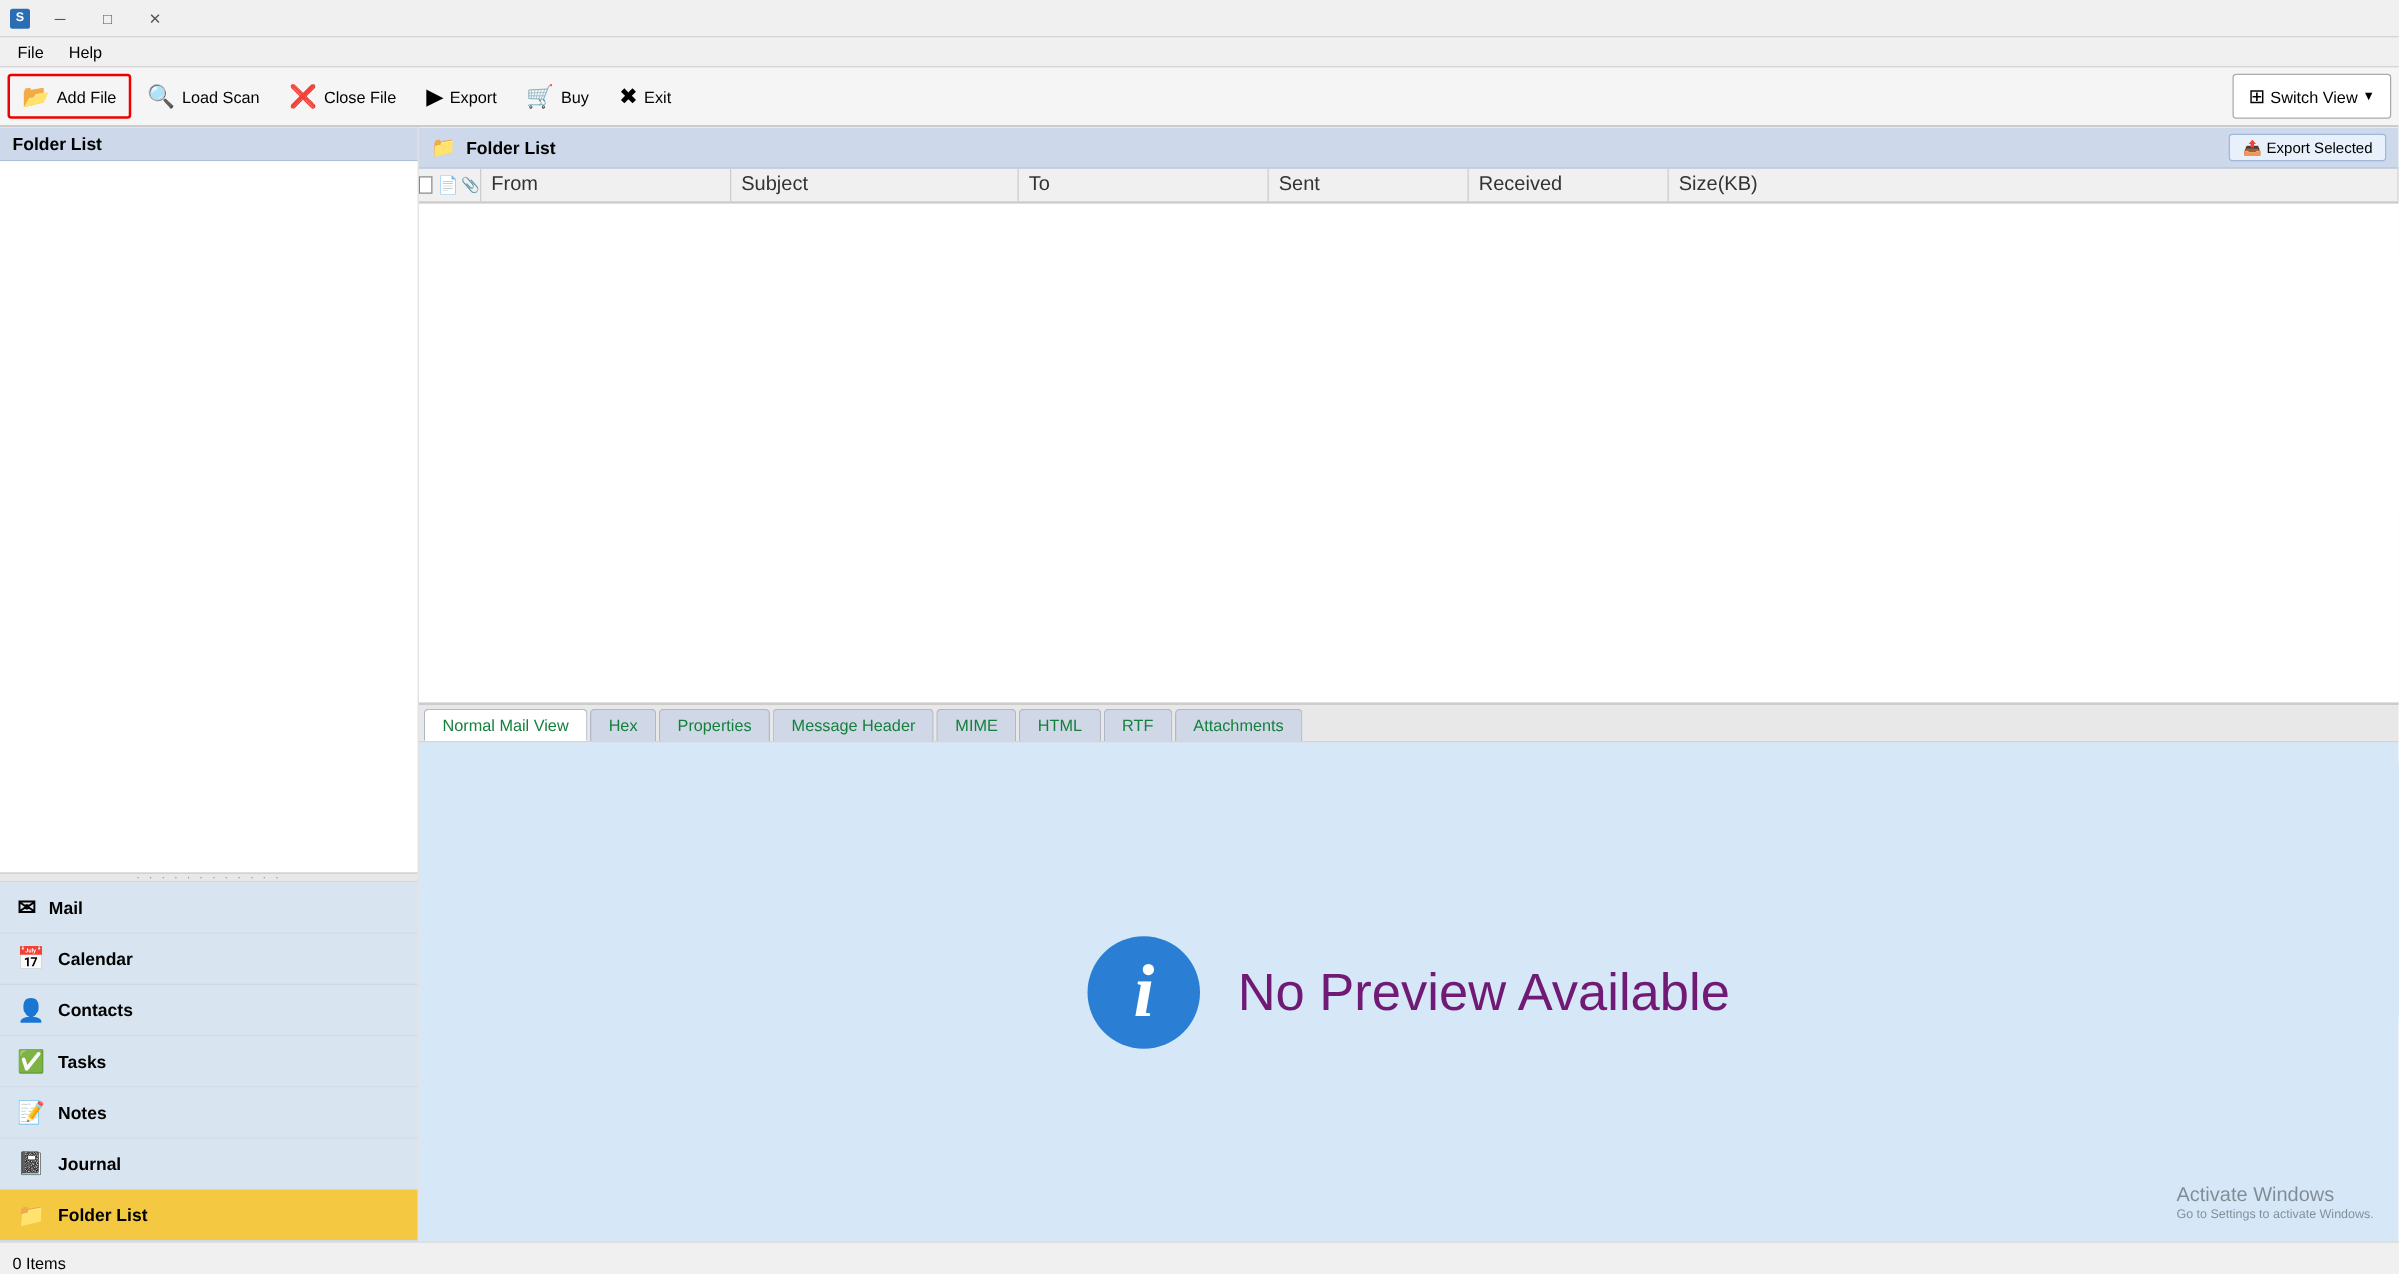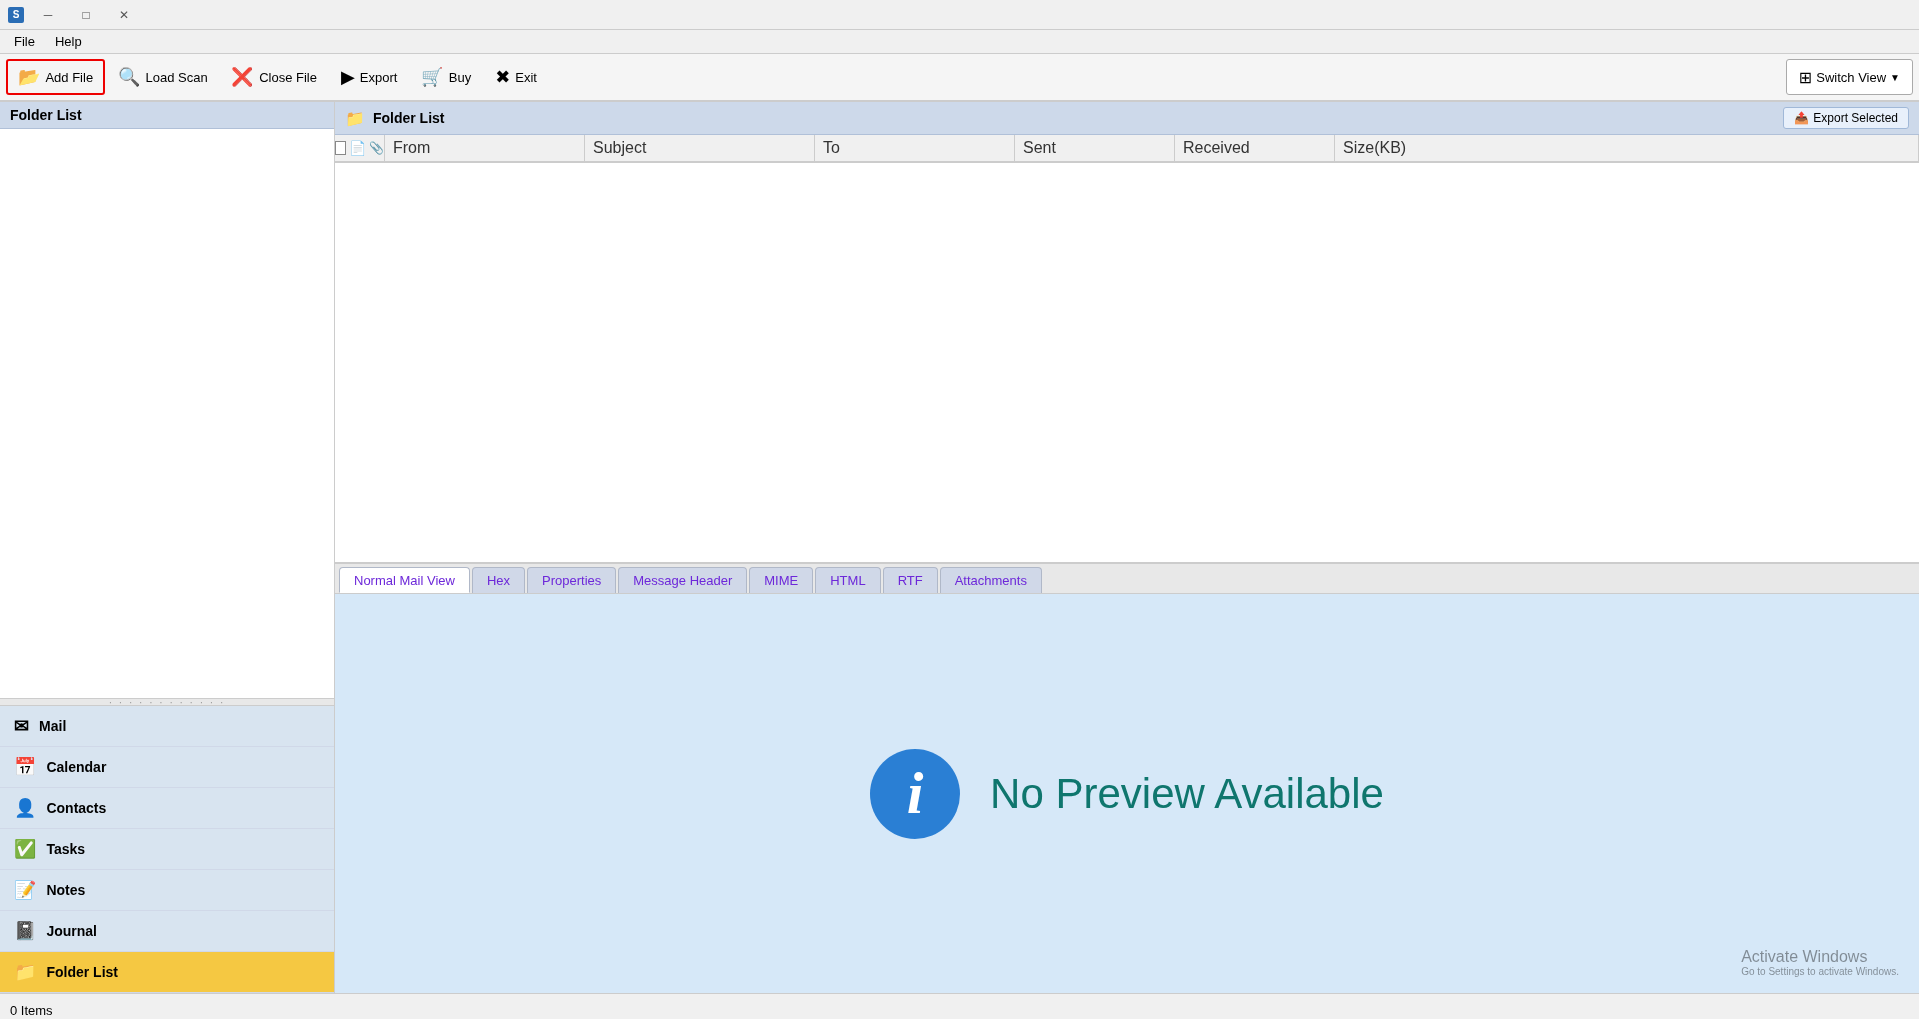--- a/index.html
+++ b/index.html
@@ -211,21 +211,21 @@
       align-items: flex-end;
       padding-left: 4px;
     }
     .tab-item {
       padding: 5px 14px;
       background: #d0d8e8;
       border: 1px solid #b0b8c8;
       border-bottom: none;
       cursor: pointer;
       font-size: 13px;
-      color: #6d28d9;
+      color: #15803d;
       margin-right: 2px;
       border-radius: 4px 4px 0 0;
       height: 26px;
       display: flex; align-items: center;
     }
     .tab-item.active { background: #fff; border-bottom: 1px solid #fff; z-index: 1; }
 
     
     .preview-area {
       flex: 1;
@@ -245,21 +245,21 @@
       background: #2a7fd4;
       display: flex; align-items: center; justify-content: center;
       color: white;
       font-size: 60px;
       font-style: italic;
       font-family: Georgia, serif;
       font-weight: bold;
     }
     .no-preview-text {
       font-size: 42px;
-      color: #0f766e;
+      color: #701a75;
       font-weight: 400;
     }
     .activate-windows {
       position: absolute;
       bottom: 16px;
       right: 20px;
       text-align: left;
       color: rgba(0,0,0,0.4);
       margin-top: 44px;
     }

